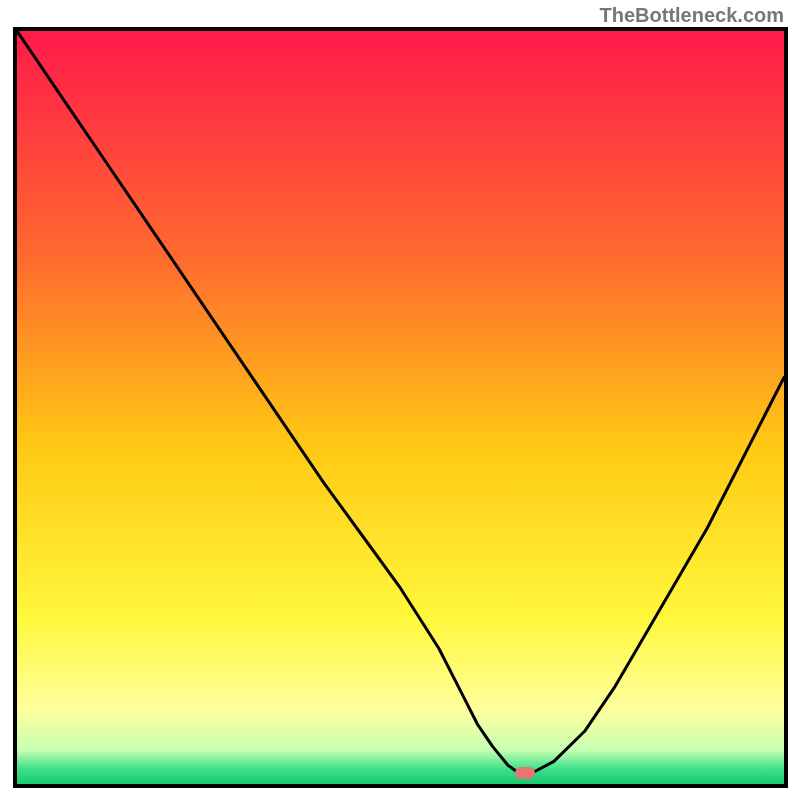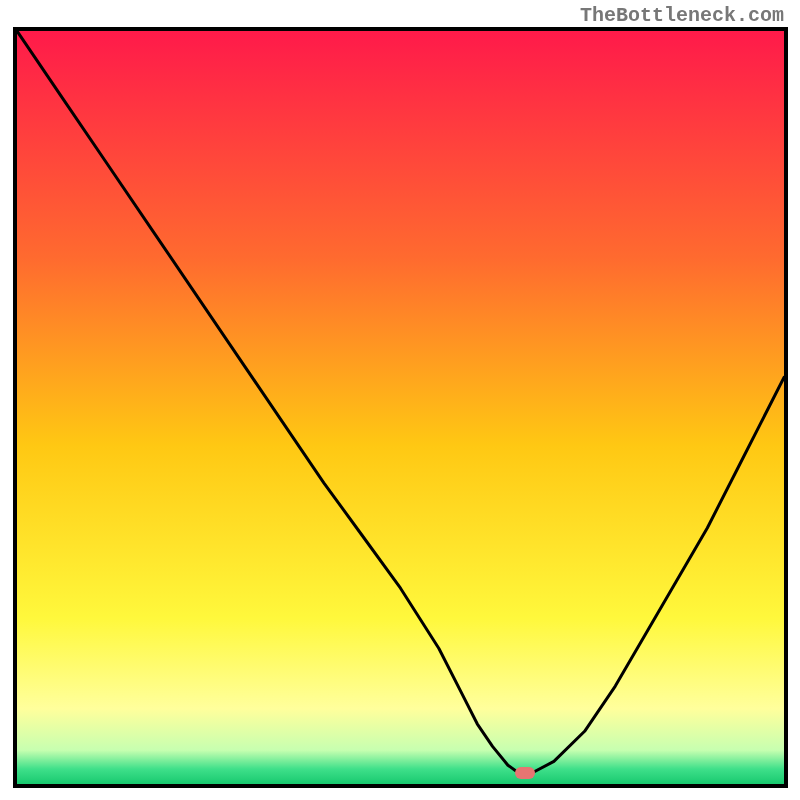--- a/index.html
+++ b/index.html
@@ -12,21 +12,20 @@
     font-family: Arial, Helvetica, sans-serif;
   }
   .watermark {
     position: absolute;
     top: 4px;
     right: 16px;
     font-size: 20px;
     font-weight: bold;
     color: #777777;
     z-index: 10;
-    font-family: Liberation Mono, monospace;
   }
   .plot-frame {
     position: absolute;
     left: 13px;
     top: 27px;
     width: 775px;
     height: 761px;
     border: 4px solid #000000;
     box-sizing: border-box;
     overflow: hidden;

